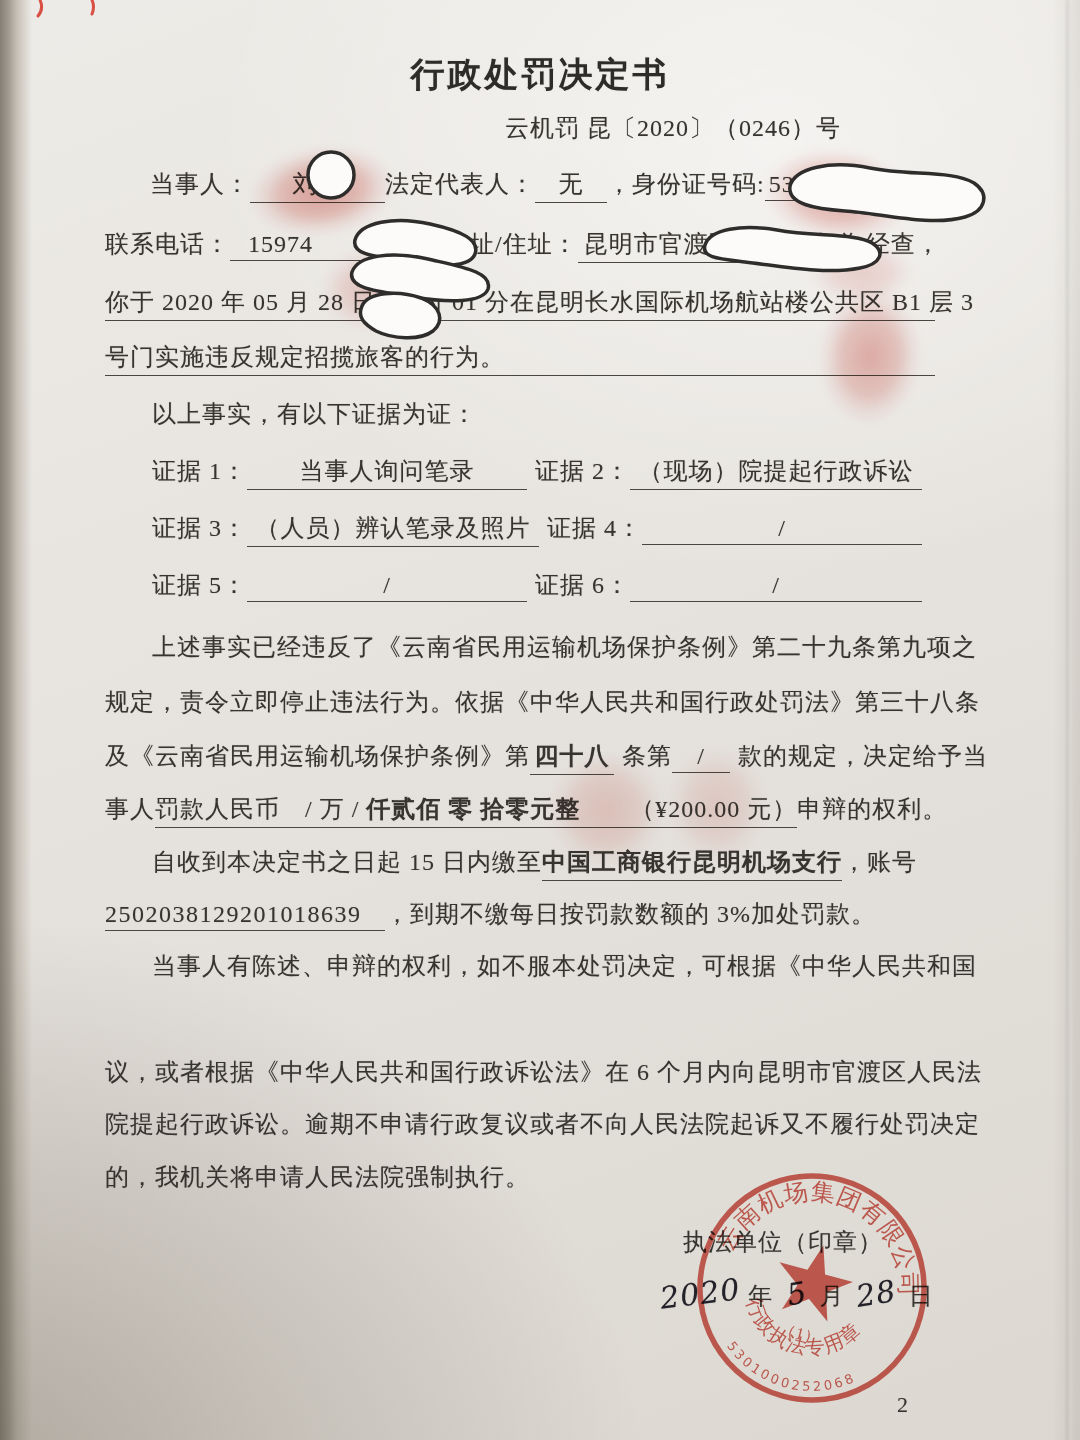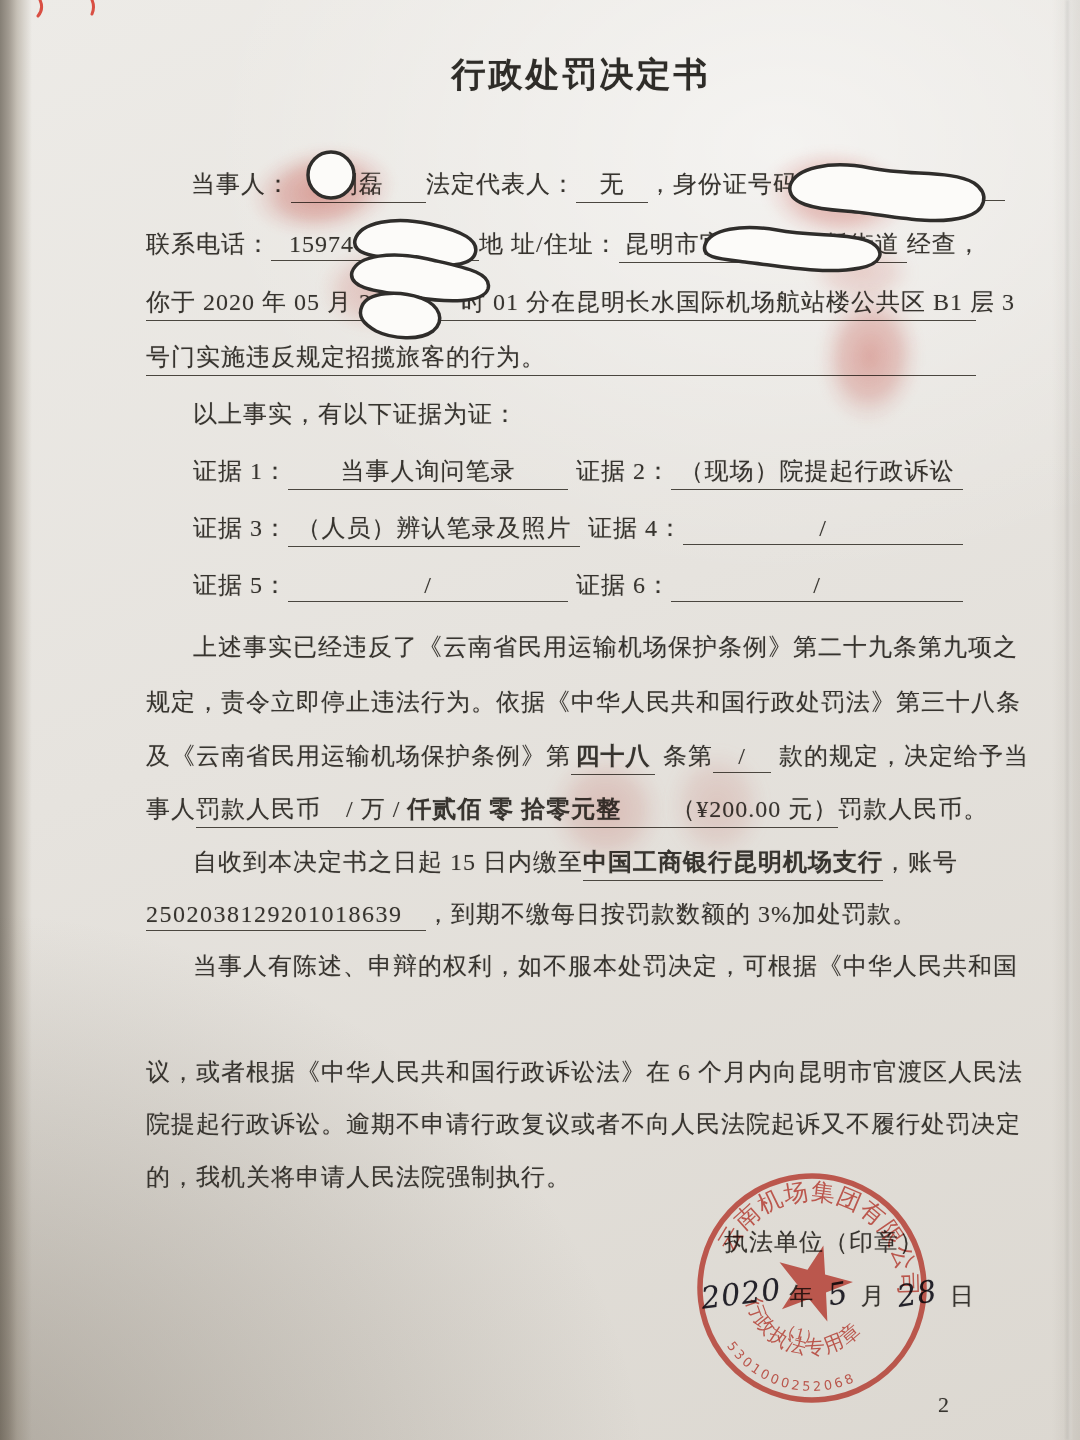--- a/index.html
+++ b/index.html
@@ -9,21 +9,21 @@
     background:
       radial-gradient(820px 620px at 72% 10%, rgba(255,255,255,0.50), rgba(255,255,255,0) 70%),
       radial-gradient(1150px 950px at -6% 104%, rgba(93,83,68,0.40), rgba(93,83,68,0) 62%),
       linear-gradient(to right, #857f75 0px, #a39c92 9px, #c6c0b6 17px, rgba(201,195,185,0) 32px),
       linear-gradient(to left, rgba(120,112,100,0.16) 0px, rgba(120,112,100,0) 28px),
       linear-gradient(160deg, #edebe7 0%, #e6e3de 45%, #dcd8d1 100%);
   }
   .edge-right{position:absolute;left:1066px;top:0;width:6px;height:100%;
     background:linear-gradient(to right, rgba(0,0,0,0.08), rgba(255,255,255,0.22));
     filter:blur(1.2px);z-index:1;}
-  .textlayer{position:absolute;inset:0;z-index:2;margin-left:41px;}
+  .textlayer{position:absolute;inset:0;z-index:2;}
   .ln{position:absolute;white-space:nowrap;font-size:24px;letter-spacing:1px;
       color:#37342f;text-shadow:0 0 1px rgba(55,52,47,0.30);}
   .title{width:1080px;text-align:center;font-size:34px;font-weight:bold;letter-spacing:3px;color:#2e2c28;}
   .docno{font-size:24px;letter-spacing:1px;}
   .u{display:inline-block;text-align:center;border-bottom:1.6px solid #4a463f;padding-bottom:2px;vertical-align:baseline;}
   .u.left{text-align:left;}
   .b{font-weight:bold;}
   .gapblock{display:inline-block;width:44px;}
   .sp8{display:inline-block;width:8px;}
   .hw{font-style:italic;font-size:30px;color:#23222a;display:inline-block;
@@ -38,20 +38,21 @@
 <body>
 
 <div class="photo">
 
   <div class="edge-right"></div>
 
   <div class="textlayer">
 
     <div class="ln title" style="left:0;top:52px">行政处罚决定书</div>
 
+    <div class="ln docno" style="left:505px;top:112px">云机罚 昆〔2020〕（0246）号</div>
 
     <div class="ln" style="left:150px;top:168px">
       <span>当事人：</span><span class="u" style="width:135px">刘磊</span><span>法定代表人：</span><span class="u" style="width:72px">无</span><span>，</span><span>身份证号码:</span><span class="u left" style="width:195px;padding-left:4px">5321281997</span>
     </div>
 
     <div class="ln" style="left:105px;top:228px">
       <span>联系电话：</span><span class="u left" style="width:190px;padding-left:18px">15974</span><span>地 址/住址：</span><span class="u left" style="width:282px;padding-left:6px">昆明市官渡区大板桥街道</span><span>经查，</span>
     </div>
 
     <div class="ln" style="left:105px;top:286px">
@@ -72,21 +73,21 @@
     <div class="ln" style="left:152px;top:569px">
       <span>证据 5：</span><span class="u" style="width:280px">/</span><span class="sp8"></span><span>证据 6：</span><span class="u" style="width:292px">/</span>
     </div>
 
     <div class="ln" style="left:152px;top:631px">上述事实已经违反了《云南省民用运输机场保护条例》第二十九条第九项之</div>
     <div class="ln" style="left:105px;top:740px">
       <span>及《云南省民用运输机场保护条例》第</span><span class="u b" style="width:84px">四十八</span><span class="sp8"></span><span>条第</span><span class="u" style="width:58px">/</span><span class="sp8"></span><span>款的规定，决定给予当</span>
     </div>
     <div class="ln" style="left:105px;top:686px">规定，责令立即停止违法行为。依据《中华人民共和国行政处罚法》第三十八条</div>
     <div class="ln" style="left:105px;top:793px">
-      <span>事人</span><span class="u left"><span>罚款人民币　/ 万 / </span><span class="b">仟贰佰 零 拾零元整</span><span>　　（¥200.00 元）</span></span><span>罚款人民币。</span>
+      <span>事人</span><span class="u left"><span>罚款人民币　/ 万 / </span><span class="b">仟贰佰 零 拾零元整</span><span>　　（¥200.00 元）</span></span><span>申辩的权利。</span>
     </div>
 
     <div class="ln" style="left:152px;top:846px">
       <span>自收到本决定书之日起 15 日内缴至</span><span class="u b">中国工商银行昆明机场支行</span><span>，账号</span>
     </div>
     <div class="ln" style="left:105px;top:898px">
       <span class="u left" style="width:280px;letter-spacing:1.5px">2502038129201018639</span><span>，到期不缴每日按罚款数额的 3%加处罚款。</span>
     </div>
 
     <div class="ln" style="left:152px;top:950px">当事人有陈述、申辩的权利，如不服本处罚决定，可根据《中华人民共和国</div>

